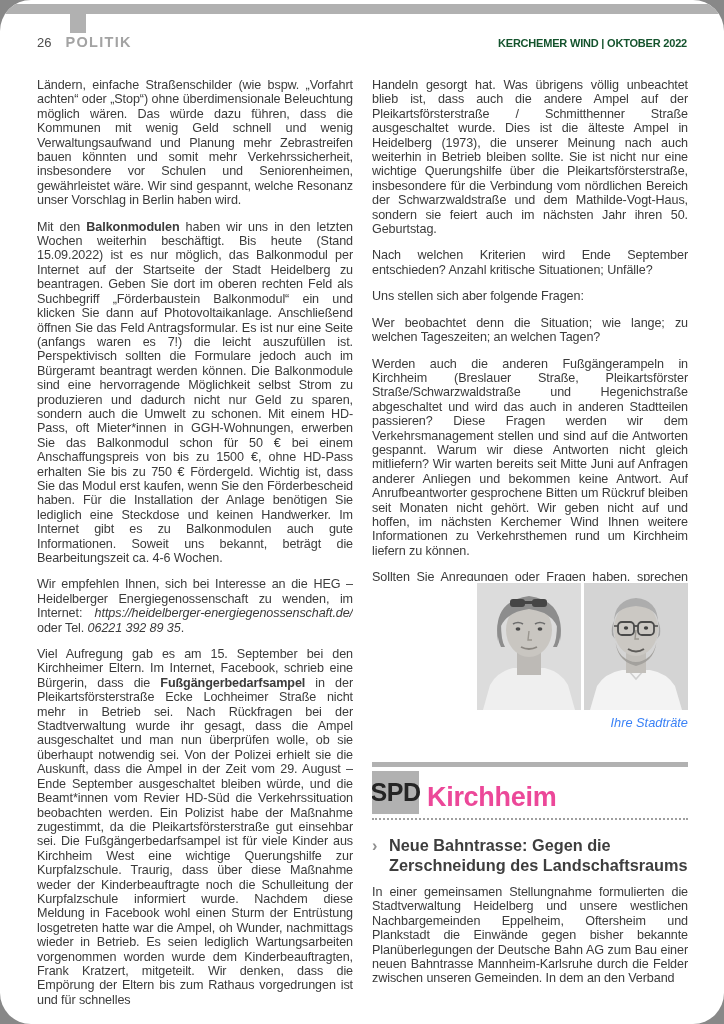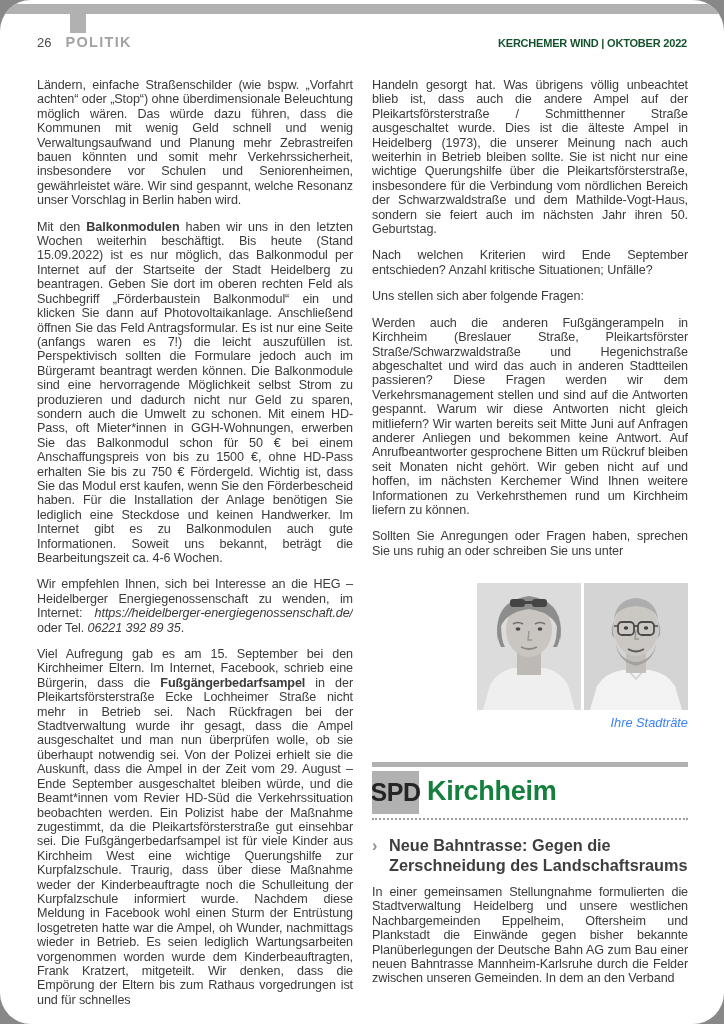--- a/index.html
+++ b/index.html
@@ -24,24 +24,24 @@
   .seg-i{font-style:italic;}
   
   .photo-block{position:absolute;left:372px;top:583px;width:316px;}
   .photo-row{display:flex;justify-content:flex-end;gap:3px;}
   .photo-frame{width:104px;height:127px;overflow:hidden;}
   .photo-frame svg{display:block;}
   .caption{margin-top:4px;text-align:right;font-style:italic;font-size:12.8px;line-height:18px;color:#3b82f6;}
   
   .spd{position:absolute;left:372px;top:762px;width:316px;height:262px;overflow:hidden;}
   .spd-bar{width:100%;height:5px;background:#b1b1b1;}
-  .spd-title-row{display:flex;align-items:center;margin-top:4px;}
+  .spd-title-row{display:flex;align-items:flex-end;margin-top:4px;}
   .spd-logo-box{width:47px;height:43px;background:#b1b1b1;display:flex;align-items:center;justify-content:center;
     font-size:25px;font-weight:bold;letter-spacing:-0.5px;color:#252525;}
-  .spd-title{font-size:27px;font-weight:bold;color:#15803d;margin-left:8px;line-height:1;padding-bottom:3px;letter-spacing:-0.3px;}
+  .spd-title{font-size:27px;font-weight:bold;color:#ec4899;margin-left:8px;line-height:1;padding-bottom:3px;letter-spacing:-0.3px;}
   .spd-dotted{margin-top:4px;border-top:2px dotted #9f9f9f;height:0;}
   .spd-headline{position:relative;margin-top:15px;padding-left:17px;font-weight:bold;font-size:16.3px;line-height:20px;color:#3e3e3e;}
   .spd-headline .marker{position:absolute;left:0;top:0;color:#8f8f8f;font-weight:bold;}
   .spd-body{margin-top:10px;font-size:12.6px;line-height:14.4px;letter-spacing:-0.1px;text-align:justify;}
 </style>
 </head>
 <body>
 
 <div class="page">
 
@@ -59,20 +59,21 @@
     <p class="para"><span>Ländern, einfache Straßenschilder (wie bspw. „Vorfahrt achten“ oder „Stop“) ohne überdimensionale Beleuchtung möglich wären. Das würde dazu führen, dass die Kommunen mit wenig Geld schnell und wenig Verwaltungsaufwand und Planung mehr Zebrastreifen bauen könnten und somit mehr Verkehrssicherheit, insbesondere vor Schulen und Seniorenheimen, gewährleistet wäre. Wir sind gespannt, welche Resonanz unser Vorschlag in Berlin haben wird.</span></p>
     <p class="para"><span>Mit den </span><span class="seg-b">Balkonmodulen</span><span> haben wir uns in den letzten Wochen weiterhin beschäftigt. Bis heute (Stand 15.09.2022) ist es nur möglich, das Balkonmodul per Internet auf der Startseite der Stadt Heidelberg zu beantragen. Geben Sie dort im oberen rechten Feld als Suchbegriff „Förderbaustein Balkonmodul“ ein und klicken Sie dann auf Photovoltaikanlage. Anschließend öffnen Sie das Feld Antragsformular. Es ist nur eine Seite (anfangs waren es 7!) die leicht auszufüllen ist. Perspektivisch sollten die Formulare jedoch auch im Bürgeramt beantragt werden können. Die Balkonmodule sind eine hervorragende Möglichkeit selbst Strom zu produzieren und dadurch nicht nur Geld zu sparen, sondern auch die Umwelt zu schonen. Mit einem HD-Pass, oft Mieter*innen in GGH-Wohnungen, erwerben Sie das Balkonmodul schon für 50 € bei einem Anschaffungspreis von bis zu 1500 €, ohne HD-Pass erhalten Sie bis zu 750 € Fördergeld. Wichtig ist, dass Sie das Modul erst kaufen, wenn Sie den Förderbescheid haben. Für die Installation der Anlage benötigen Sie lediglich eine Steckdose und keinen Handwerker. Im Internet gibt es zu Balkonmodulen auch gute Informationen. Soweit uns bekannt, beträgt die Bearbeitungszeit ca. 4-6 Wochen.</span></p>
     <p class="para"><span>Wir empfehlen Ihnen, sich bei Interesse an die HEG – Heidelberger Energiegenossenschaft zu wenden, im Internet: </span><span class="seg-i">https://heidelberger-energiegenossenschaft.de/</span><span> oder Tel. </span><span class="seg-i">06221 392 89 35</span><span>.</span></p>
     <p class="para"><span>Viel Aufregung gab es am 15. September bei den Kirchheimer Eltern. Im Internet, Facebook, schrieb eine Bürgerin, dass die </span><span class="seg-b">Fußgängerbedarfsampel</span><span> in der Pleikartsförsterstraße Ecke Lochheimer Straße nicht mehr in Betrieb sei. Nach Rückfragen bei der Stadtverwaltung wurde ihr gesagt, dass die Ampel ausgeschaltet und man nun überprüfen wolle, ob sie überhaupt notwendig sei. Von der Polizei erhielt sie die Auskunft, dass die Ampel in der Zeit vom 29. August – Ende September ausgeschaltet bleiben würde, und die Beamt*innen vom Revier HD-Süd die Verkehrssituation beobachten werden. Ein Polizist habe der Maßnahme zugestimmt, da die Pleikartsförsterstraße gut einsehbar sei. Die Fußgängerbedarfsampel ist für viele Kinder aus Kirchheim West eine wichtige Querungshilfe zur Kurpfalzschule. Traurig, dass über diese Maßnahme weder der Kinderbeauftragte noch die Schulleitung der Kurpfalzschule informiert wurde. Nachdem diese Meldung in Facebook wohl einen Sturm der Entrüstung losgetreten hatte war die Ampel, oh Wunder, nachmittags wieder in Betrieb. Es seien lediglich Wartungsarbeiten vorgenommen worden wurde dem Kinderbeauftragten, Frank Kratzert, mitgeteilt. Wir denken, dass die Empörung der Eltern bis zum Rathaus vorgedrungen ist und für schnelles</span></p>
   </div>
 
   <div class="col col-right-text">
     <p class="para"><span>Handeln gesorgt hat. Was übrigens völlig unbeachtet blieb ist, dass auch die andere Ampel auf der Pleikartsförsterstraße / Schmitthenner Straße ausgeschaltet wurde. Dies ist die älteste Ampel in Heidelberg (1973), die unserer Meinung nach auch weiterhin in Betrieb bleiben sollte. Sie ist nicht nur eine wichtige Querungshilfe über die Pleikartsförsterstraße, insbesondere für die Verbindung vom nördlichen Bereich der Schwarzwaldstraße und dem Mathilde-Vogt-Haus, sondern sie feiert auch im nächsten Jahr ihren 50. Geburtstag.</span></p>
     <p class="para"><span>Nach welchen Kriterien wird Ende September entschieden? Anzahl kritische Situationen; Unfälle?</span></p>
     <p class="para"><span>Uns stellen sich aber folgende Fragen:</span></p>
+    <p class="para"><span>Wer beobachtet denn die Situation; wie lange; zu welchen Tageszeiten; an welchen Tagen?</span></p>
     <p class="para"><span>Werden auch die anderen Fußgängerampeln in Kirchheim (Breslauer Straße, Pleikartsförster Straße/Schwarzwaldstraße und Hegenichstraße abgeschaltet und wird das auch in anderen Stadtteilen passieren? Diese Fragen werden wir dem Verkehrsmanagement stellen und sind auf die Antworten gespannt. Warum wir diese Antworten nicht gleich mitliefern? Wir warten bereits seit Mitte Juni auf Anfragen anderer Anliegen und bekommen keine Antwort. Auf Anrufbeantworter gesprochene Bitten um Rückruf bleiben seit Monaten nicht gehört. Wir geben nicht auf und hoffen, im nächsten Kerchemer Wind Ihnen weitere Informationen zu Verkehrsthemen rund um Kirchheim liefern zu können.</span></p>
     <p class="para"><span>Sollten Sie Anregungen oder Fragen haben, sprechen Sie uns ruhig an oder schreiben Sie uns unter
 </span></p>
 
   </div>
 
   <div class="photo-block">
     <div class="photo-row">
       <div class="photo-frame">
         <svg width="104" height="127" viewBox="0 0 104 127">

